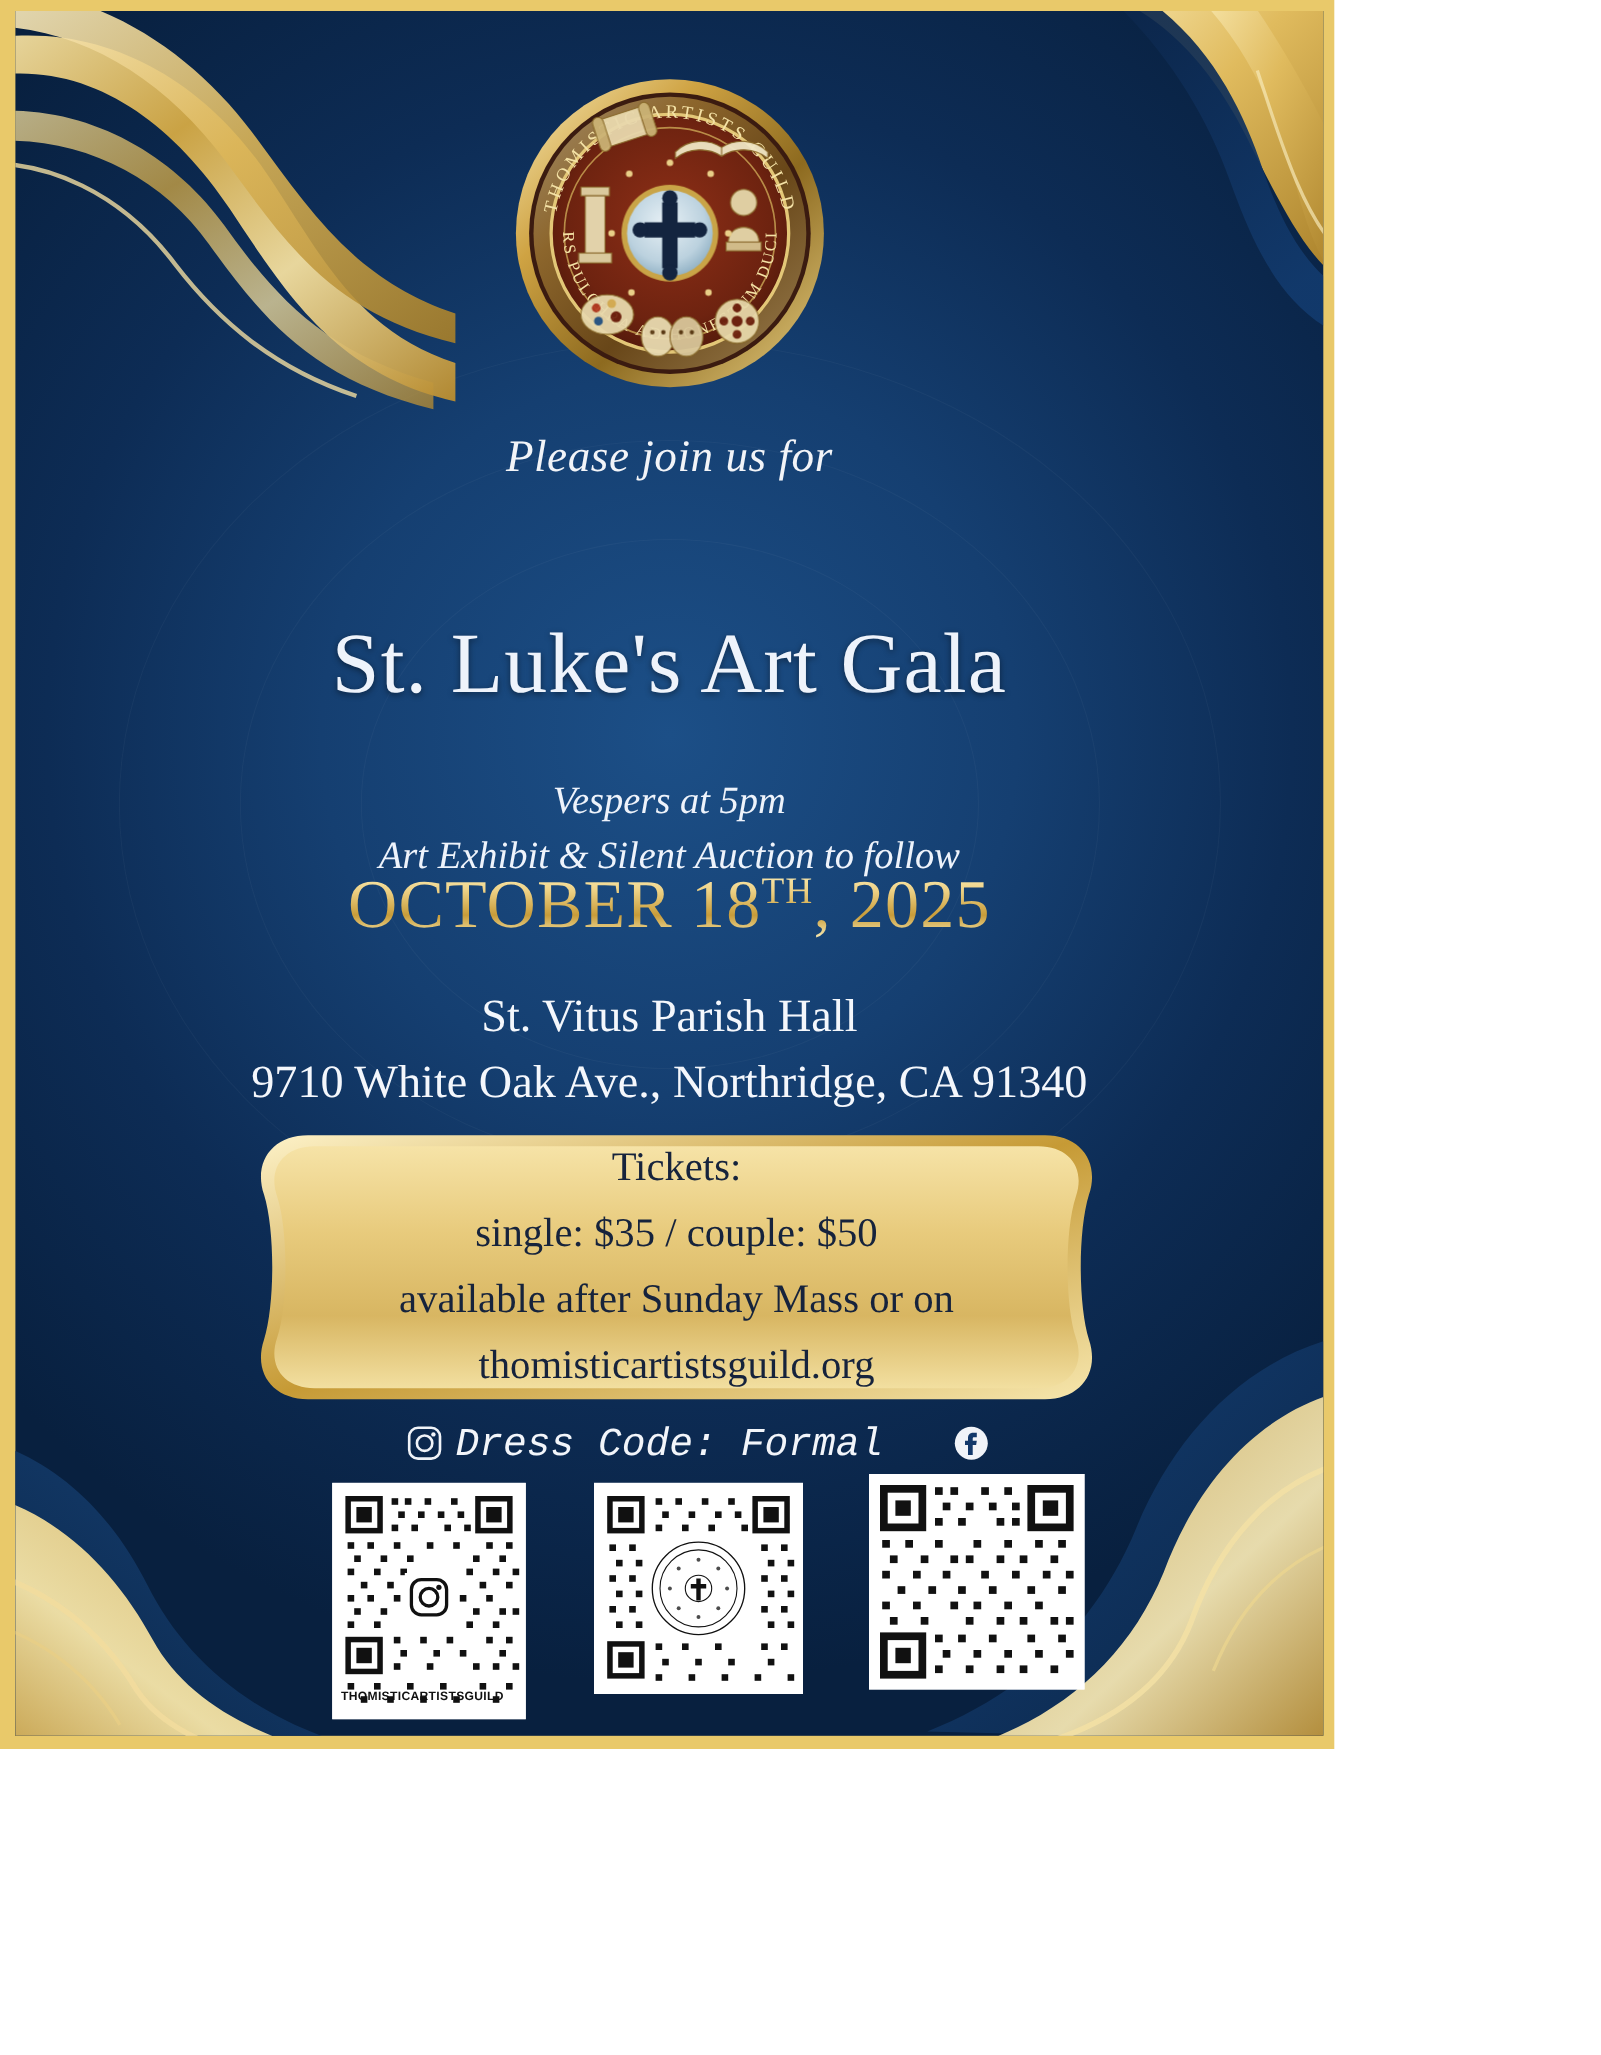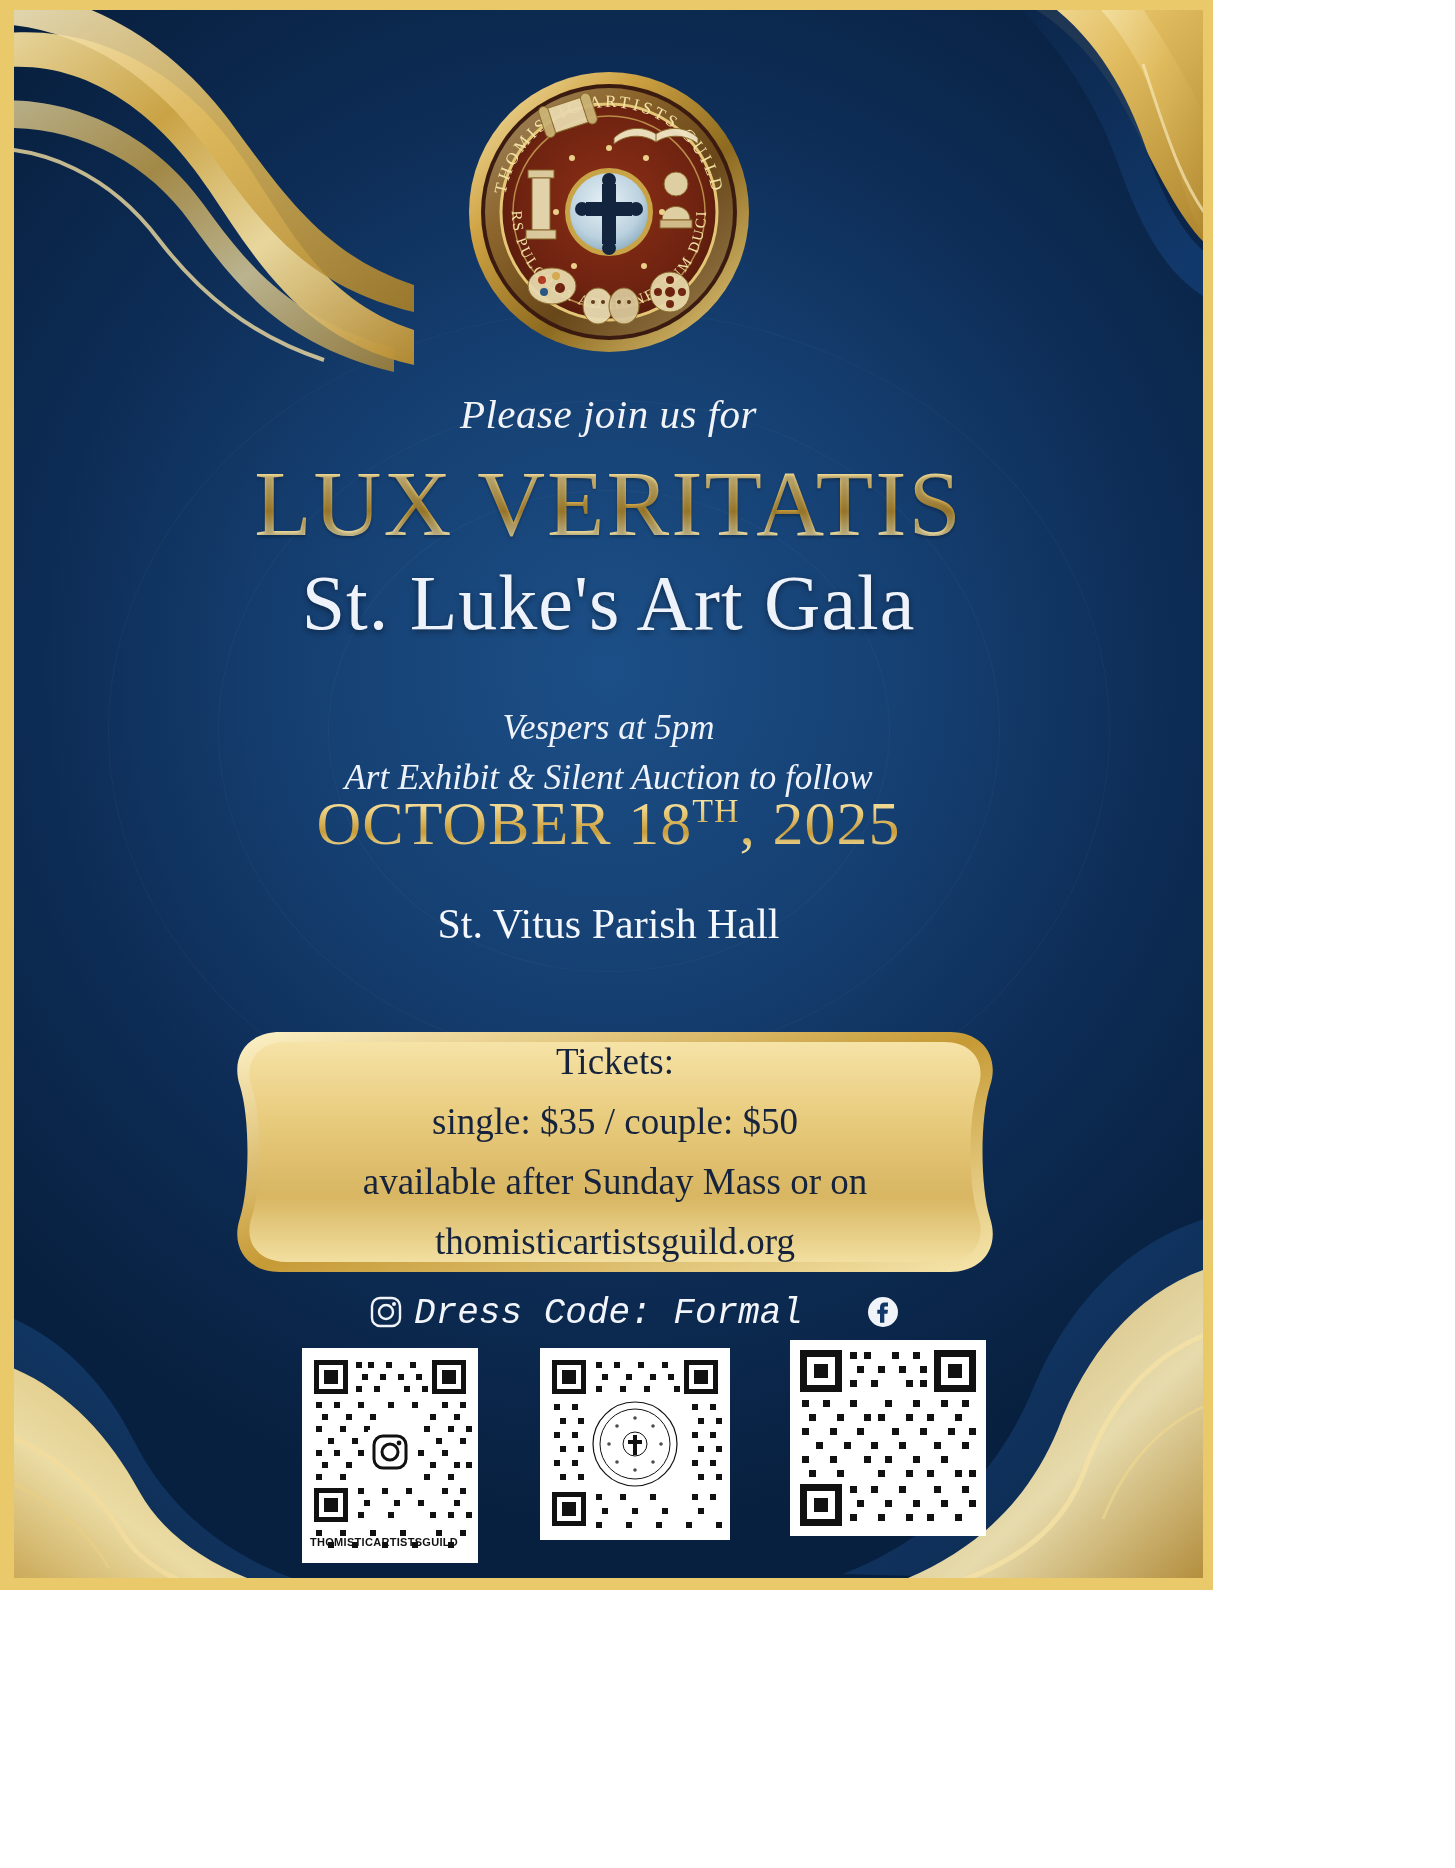--- a/index.html
+++ b/index.html
@@ -399,32 +399,32 @@
           <circle cx="145" cy="118" r="7"></circle>
           <circle cx="118" cy="147" r="7"></circle>
           <circle cx="172" cy="147" r="7"></circle>
           <circle cx="145" cy="186" r="7"></circle>
         </g>
       </svg>
     </div>
 
     <div class="center" id="join">Please join us for</div>
 
-    <div class="center" id="title">LUX VERITATIS</div>
 
     <div class="center" id="subtitle">St. Luke's Art Gala</div>
 
     <div class="center" id="vespers">Vespers at 5pm</div>
     <div class="center" id="exhibit">Art Exhibit &amp; Silent Auction to follow</div>
 
     <div class="center" id="date">
       <span>OCTOBER 18</span><sup>TH</sup><span>, 2025</span>
     </div>
 
     <div class="center" id="venue">St. Vitus Parish Hall</div>
+    <div class="center" id="address">9710 White Oak Ave., Northridge, CA 91340</div>
 
     <div id="plaque">
       <svg class="plaque-bg" width="810" height="252" viewBox="0 0 810 252" preserveAspectRatio="none">
         <defs>
           <linearGradient id="plaqueFill" x1="0" y1="0" x2="0" y2="1">
             <stop offset="0%" stop-color="#f6e3a7"></stop>
             <stop offset="35%" stop-color="#e8cb7d"></stop>
             <stop offset="70%" stop-color="#d8b662"></stop>
             <stop offset="100%" stop-color="#f2dfa0"></stop>
           </linearGradient>

